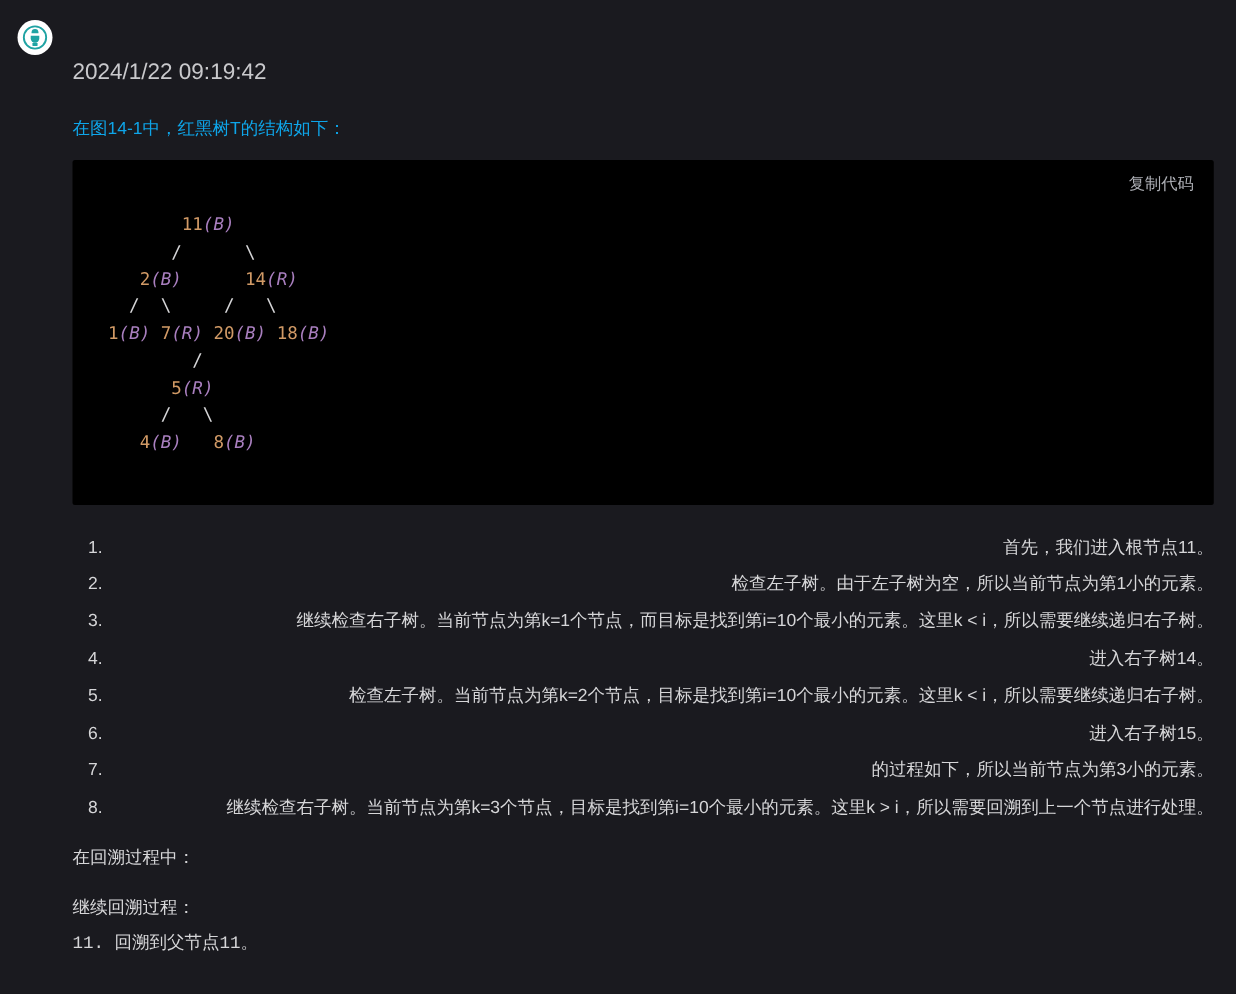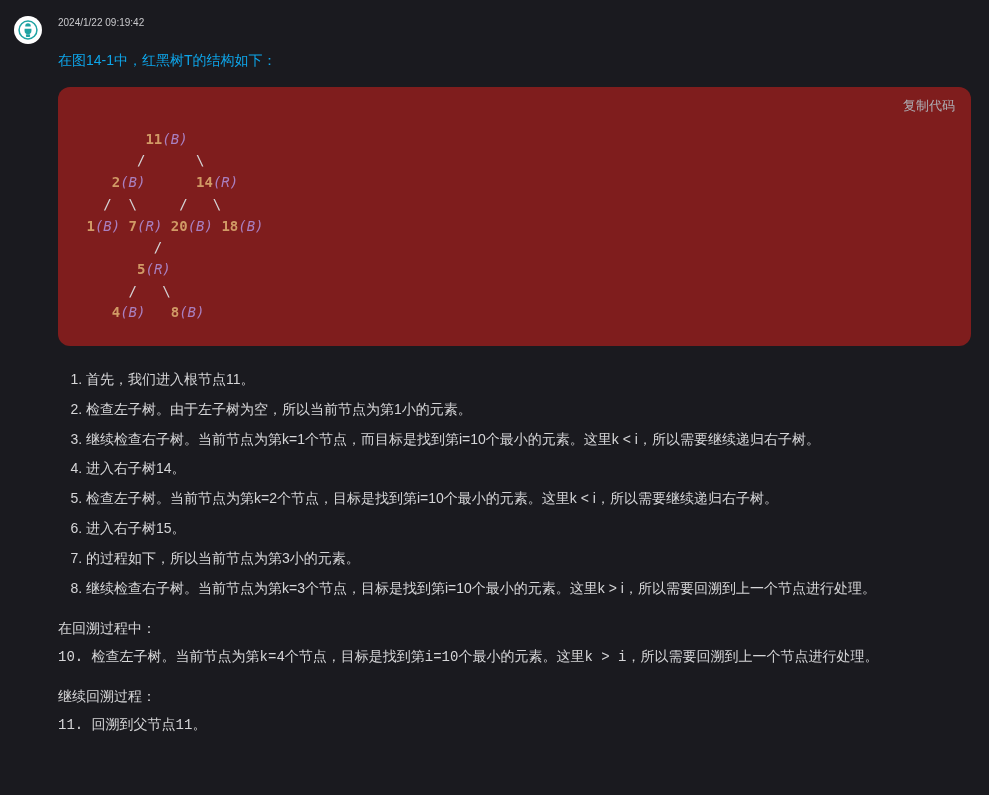--- a/index.html
+++ b/index.html
@@ -26,54 +26,56 @@
     margin-right: 16px;
     margin-top: 2px;
     display: flex;
     align-items: center;
     justify-content: center;
   }
   .avatar svg { width: 22px; height: 22px; }
   .content { flex: 1; min-width: 0; }
   .timestamp {
     color: #c9c9cc;
-    font-size: 10px;
+    font-size: 18px;
     margin-bottom: 18px;
+    margin-top: 28px;
   }
   .body p { margin-bottom: 14px; color: #0ea5e9; }
   .code-block {
-    background: #7f1d1d;
-    border-radius: 12px;
+    background: #000000;
+    border-radius: 2px;
     position: relative;
     margin: 14px 0 22px 0;
-    padding: 42px 20px 22px 20px;
+    padding: 42px 20px 38px 20px;
   }
   .copy-btn {
     position: absolute;
     top: 10px;
     right: 16px;
     color: #aeb0b6;
     font-size: 13px;
     cursor: pointer;
     background: none;
     border: none;
     font-family: inherit;
   }
   .code-block pre {
     font-family: "Consolas", "Menlo", monospace;
     font-size: 14px;
     line-height: 1.55;
     white-space: pre;
     color: #d6d6d8;
   }
-  .code-block .num { color: #d19a66; font-weight: bold; }
+  .code-block .num { color: #d19a66; }
   .code-block .paren { color: #a97fbf; font-style: italic; }
   ol.steps {
     padding-left: 28px;
     margin-bottom: 18px;
+    text-align: right;
   }
   ol.steps li {
     margin-bottom: 6px;
     color: #d6d6d8;
   }
   .followup { margin-bottom: 4px; }
   .followup-line { margin-bottom: 4px; font-family: Liberation Mono, monospace; }
   .block2 { margin-top: 16px; }
 </style>
 </head>
@@ -115,21 +117,20 @@
           <li>进入右子树14。</li>
           <li>检查左子树。当前节点为第k=2个节点，目标是找到第i=10个最小的元素。这里k &lt; i，所以需要继续递归右子树。</li>
           <li>进入右子树15。</li>
           <li>的过程如下，所以当前节点为第3小的元素。</li>
           <li>继续检查右子树。当前节点为第k=3个节点，目标是找到第i=10个最小的元素。这里k &gt; i，所以需要回溯到上一个节点进行处理。</li>
         </ol>
 
       <div class="followup">
         <div class="followup-line">在回溯过程中：</div>
         <div id="bt1-lines">
-            <div class="followup-line">10. 检查左子树。当前节点为第k=4个节点，目标是找到第i=10个最小的元素。这里k &gt; i，所以需要回溯到上一个节点进行处理。</div>
           </div>
       </div>
 
       <div class="followup block2">
         <div class="followup-line">继续回溯过程：</div>
         <div id="bt2-lines">
             <div class="followup-line">11. 回溯到父节点11。</div>
           </div>
       </div>
 

